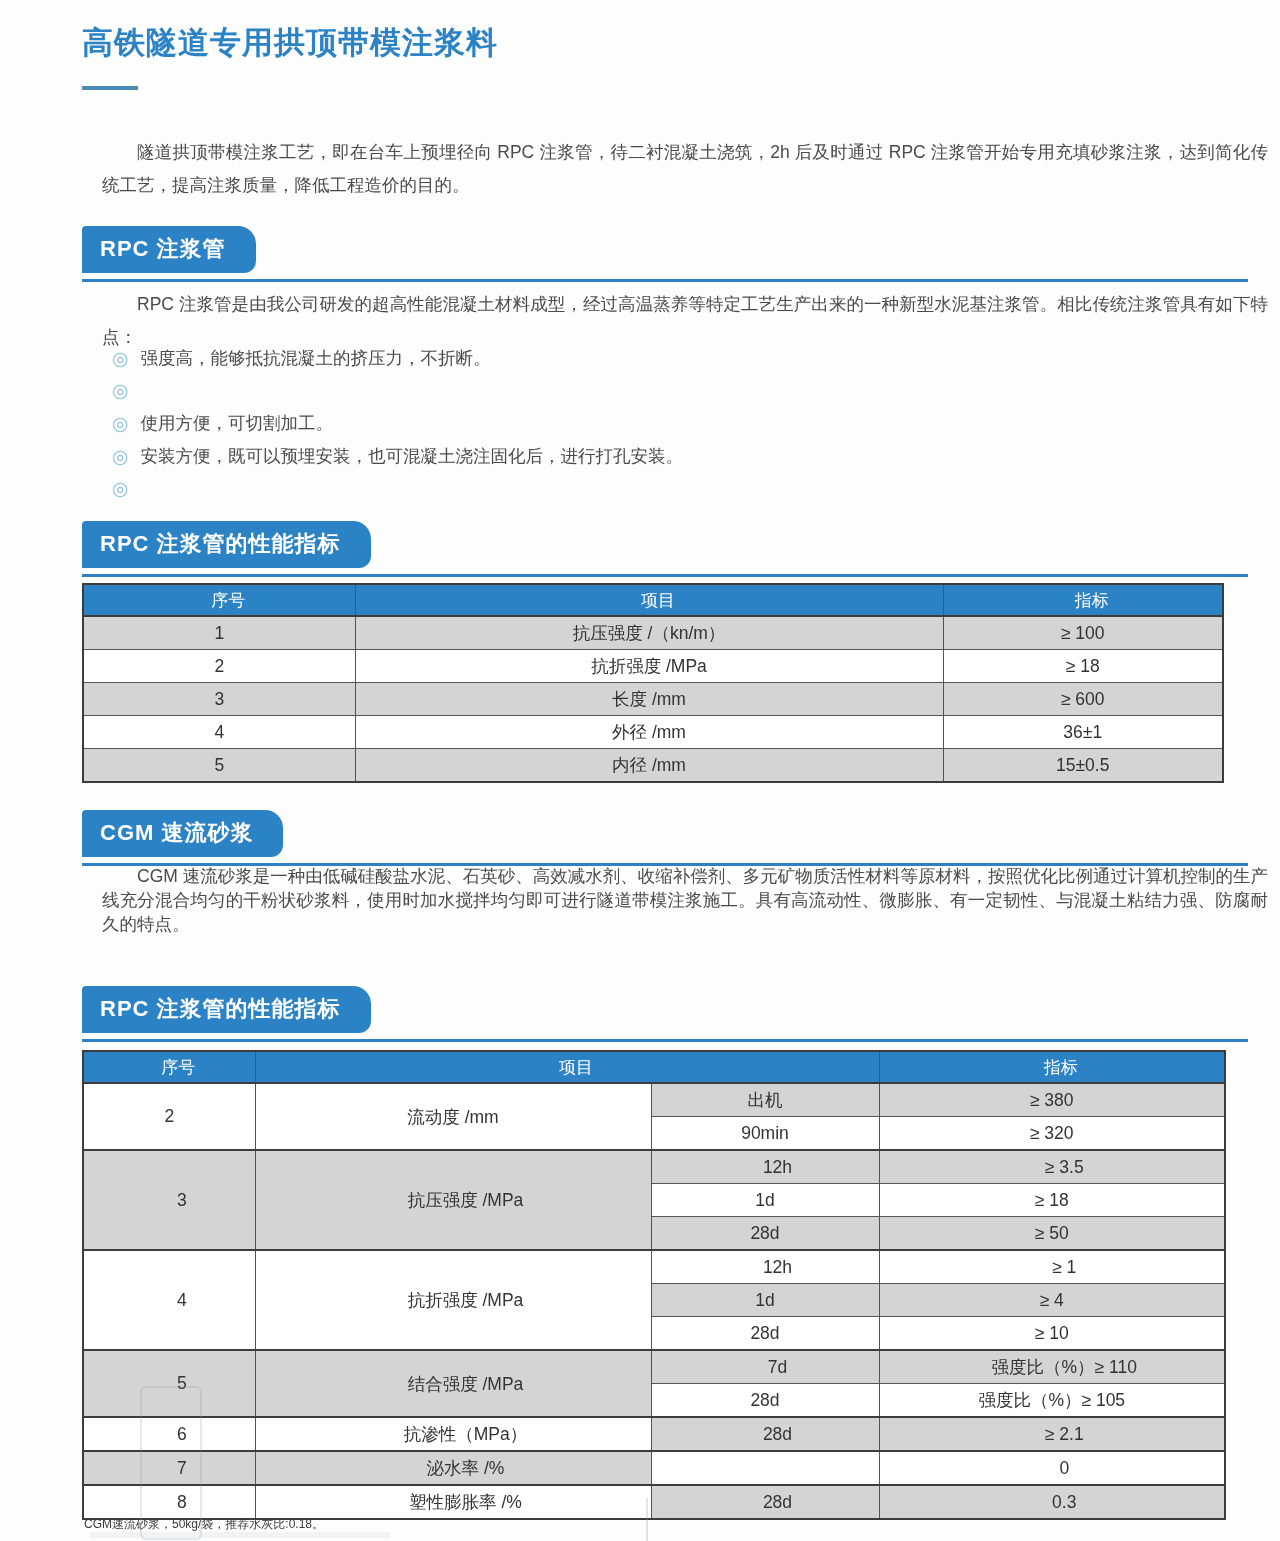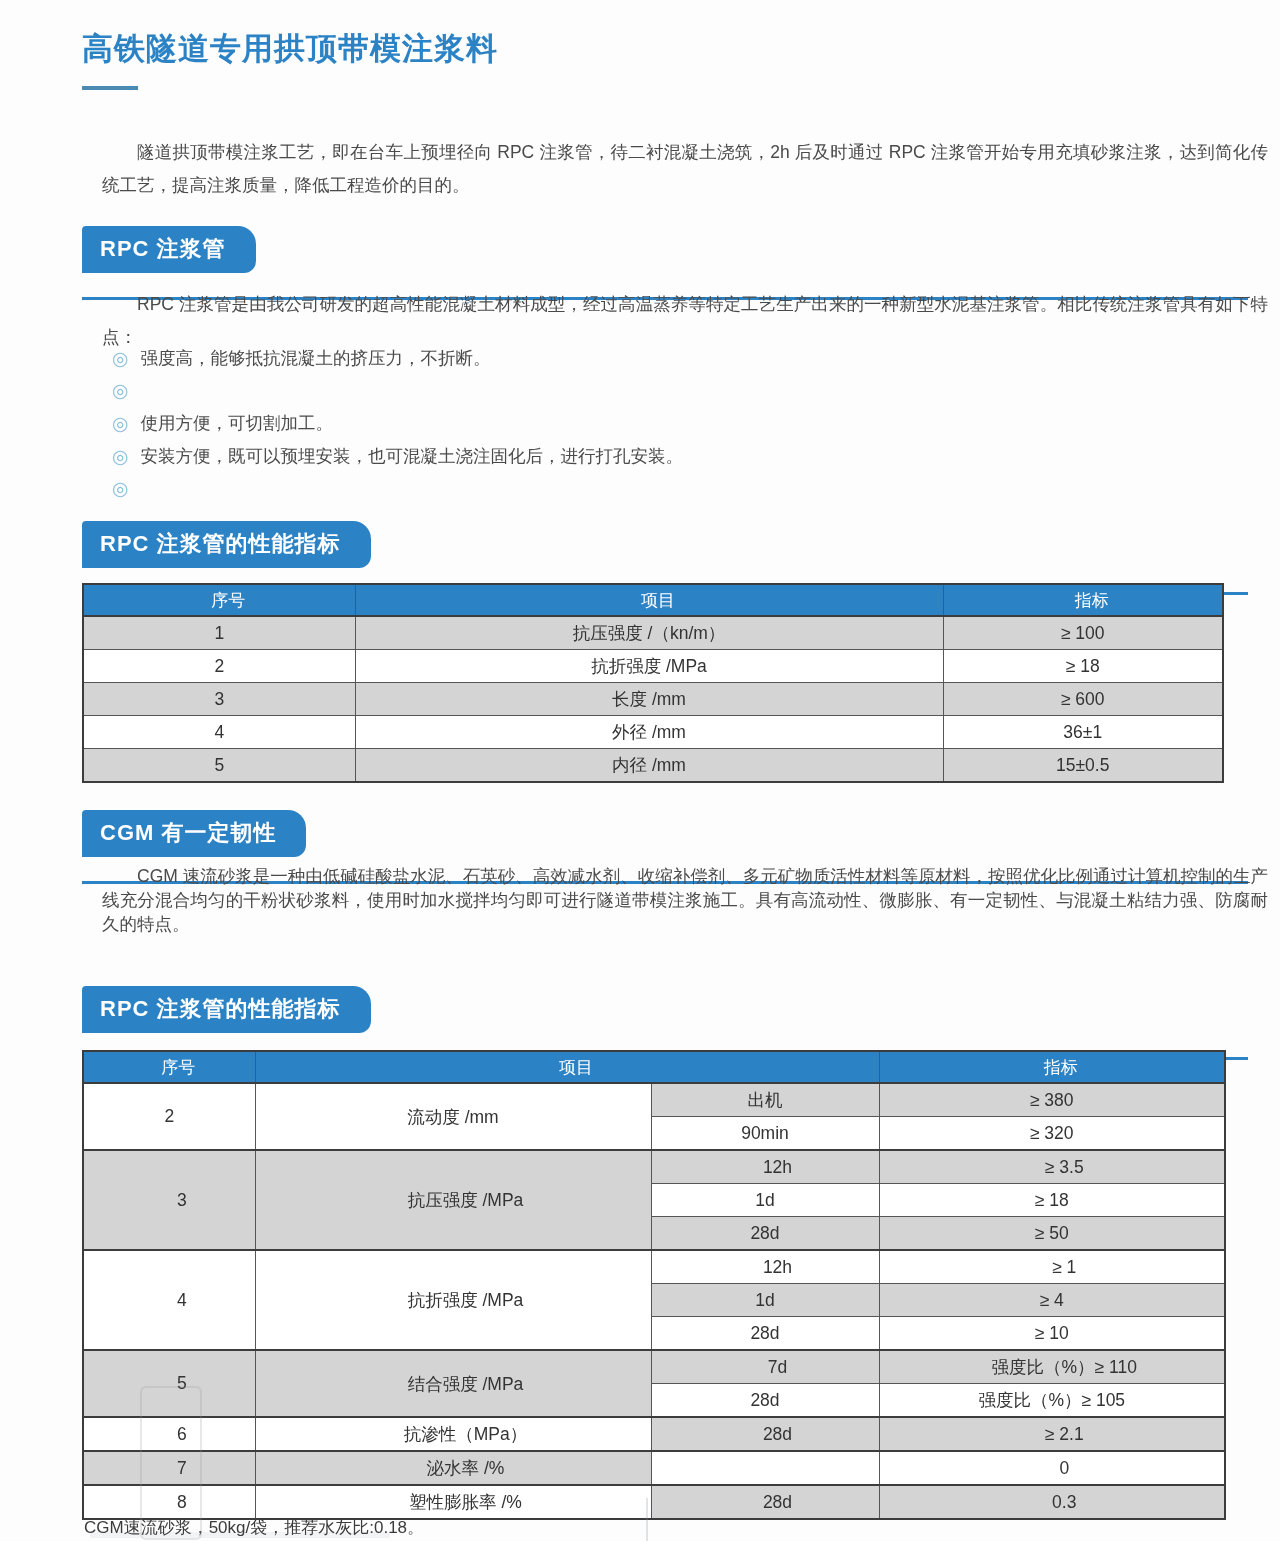--- a/index.html
+++ b/index.html
@@ -1,51 +1,51 @@
 <!DOCTYPE html>
 <html style="--accent: #2b82c5; --rowgray: #d4d4d4;"><head>
 <meta charset="utf-8">
 <style>
   html,body{margin:0;padding:0;background:#fdfdfd;}
   body{font-family:"Liberation Sans","DejaVu Sans",sans-serif;}
   .page{position:relative;width:1280px;height:1541px;background:#fdfdfd;overflow:hidden;}
 
-  .page-title{position:absolute;left:82px;top:28px;margin:0;font-size:31px;font-weight:bold;
+  .page-title{position:absolute;left:82px;top:22px;margin:0;font-size:31px;font-weight:bold;
     color:var(--accent);letter-spacing:1px;}
   .title-underline{position:absolute;left:82px;top:86px;width:56px;height:4px;background:#4a89b4;}
 
   .para{position:absolute;left:82px;width:1166px;font-size:17.5px;line-height:33px;color:#4a4a4a;
     text-align:justify;margin:0;}
   .para.indent{text-indent:2em;margin-left:20px;}
   .intro{top:136px;}
   .rpc-desc{top:288px;}
   .cgm-desc{top:864px;line-height:24px;}
 
   .section-bar{position:absolute;left:82px;width:1166px;border-bottom:3px solid var(--accent);
-    padding-bottom:24px;}
+    padding-bottom:6px;}
   .bar1{top:226px;} .bar2{top:521px;} .bar3{top:810px;} .bar4{top:986px;}
   .badge{display:inline-block;background:var(--accent);color:#fff;font-size:22px;font-weight:bold;
     letter-spacing:1px;padding:8px 30px 9px 18px;border-radius:4px 18px 12px 0;}
 
   .bullets{position:absolute;left:112px;top:342px;margin:0;padding:0;list-style:none;}
   .bullets li{display:flex;align-items:center;height:32.6px;font-size:17.5px;color:#4a4a4a;}
   .bullet-icon{color:#8cc0dc;font-size:19px;margin-right:12px;line-height:1;}
 
   table{border-collapse:collapse;position:absolute;left:82px;table-layout:fixed;}
   .t1{top:583px;width:1140px;}
   .t2{top:1050px;width:1142px;}
   table{border:2px solid #3c3c3c;}
   th,td{border:1px solid #555;text-align:center;padding:0 6px;overflow:hidden;white-space:nowrap;}
   th{background:var(--accent);color:#fff;font-size:17px;font-weight:normal;height:30px;
     border-bottom:2px solid #3c3c3c;padding-left:24px;}
   td{font-size:17.5px;color:#333;height:32px;background:#fff;}
   td.g{background:var(--rowgray);}
   tr.grp td{border-top:2px solid #3c3c3c;padding-left:31px;}
 
-  .footnote{position:absolute;left:84px;top:1516px;font-size:17px;color:#3b3b3b;}
+  .footnote{position:absolute;left:84px;top:1516px;font-size:12px;color:#3b3b3b;}
 
   .ghost{position:absolute;pointer-events:none;}
   .ghost1{left:140px;top:1386px;width:58px;height:150px;border:2px solid rgba(140,150,160,0.22);
     border-radius:6px;}
   .ghost2{left:646px;top:1498px;width:2px;height:43px;background:rgba(140,150,160,0.25);}
   .ghost3{left:90px;top:1532px;width:300px;height:6px;background:rgba(120,130,140,0.08);}
 </style>
 </head>
 <body>
 
@@ -123,21 +123,21 @@
         </tr>
         <tr>
           <td class="g">5</td>
           <td class="g">内径 /mm</td>
           <td class="g">15±0.5</td>
         </tr>
       </tbody>
   </table>
 
   <div class="section-bar bar3">
-    <span class="badge">CGM 有一定韧性</span>
+    <span class="badge">CGM 速流砂浆</span>
   </div>
 
   <p class="para indent cgm-desc">CGM 速流砂浆是一种由低碱硅酸盐水泥、石英砂、高效减水剂、收缩补偿剂、多元矿物质活性材料等原材料，按照优化比例通过计算机控制的生产线充分混合均匀的干粉状砂浆料，使用时加水搅拌均匀即可进行隧道带模注浆施工。具有高流动性、微膨胀、有一定韧性、与混凝土粘结力强、防腐耐久的特点。</p>
 
   <div class="section-bar bar4">
     <span class="badge">RPC 注浆管的性能指标</span>
   </div>
 
   <table class="t2">
     <colgroup>

